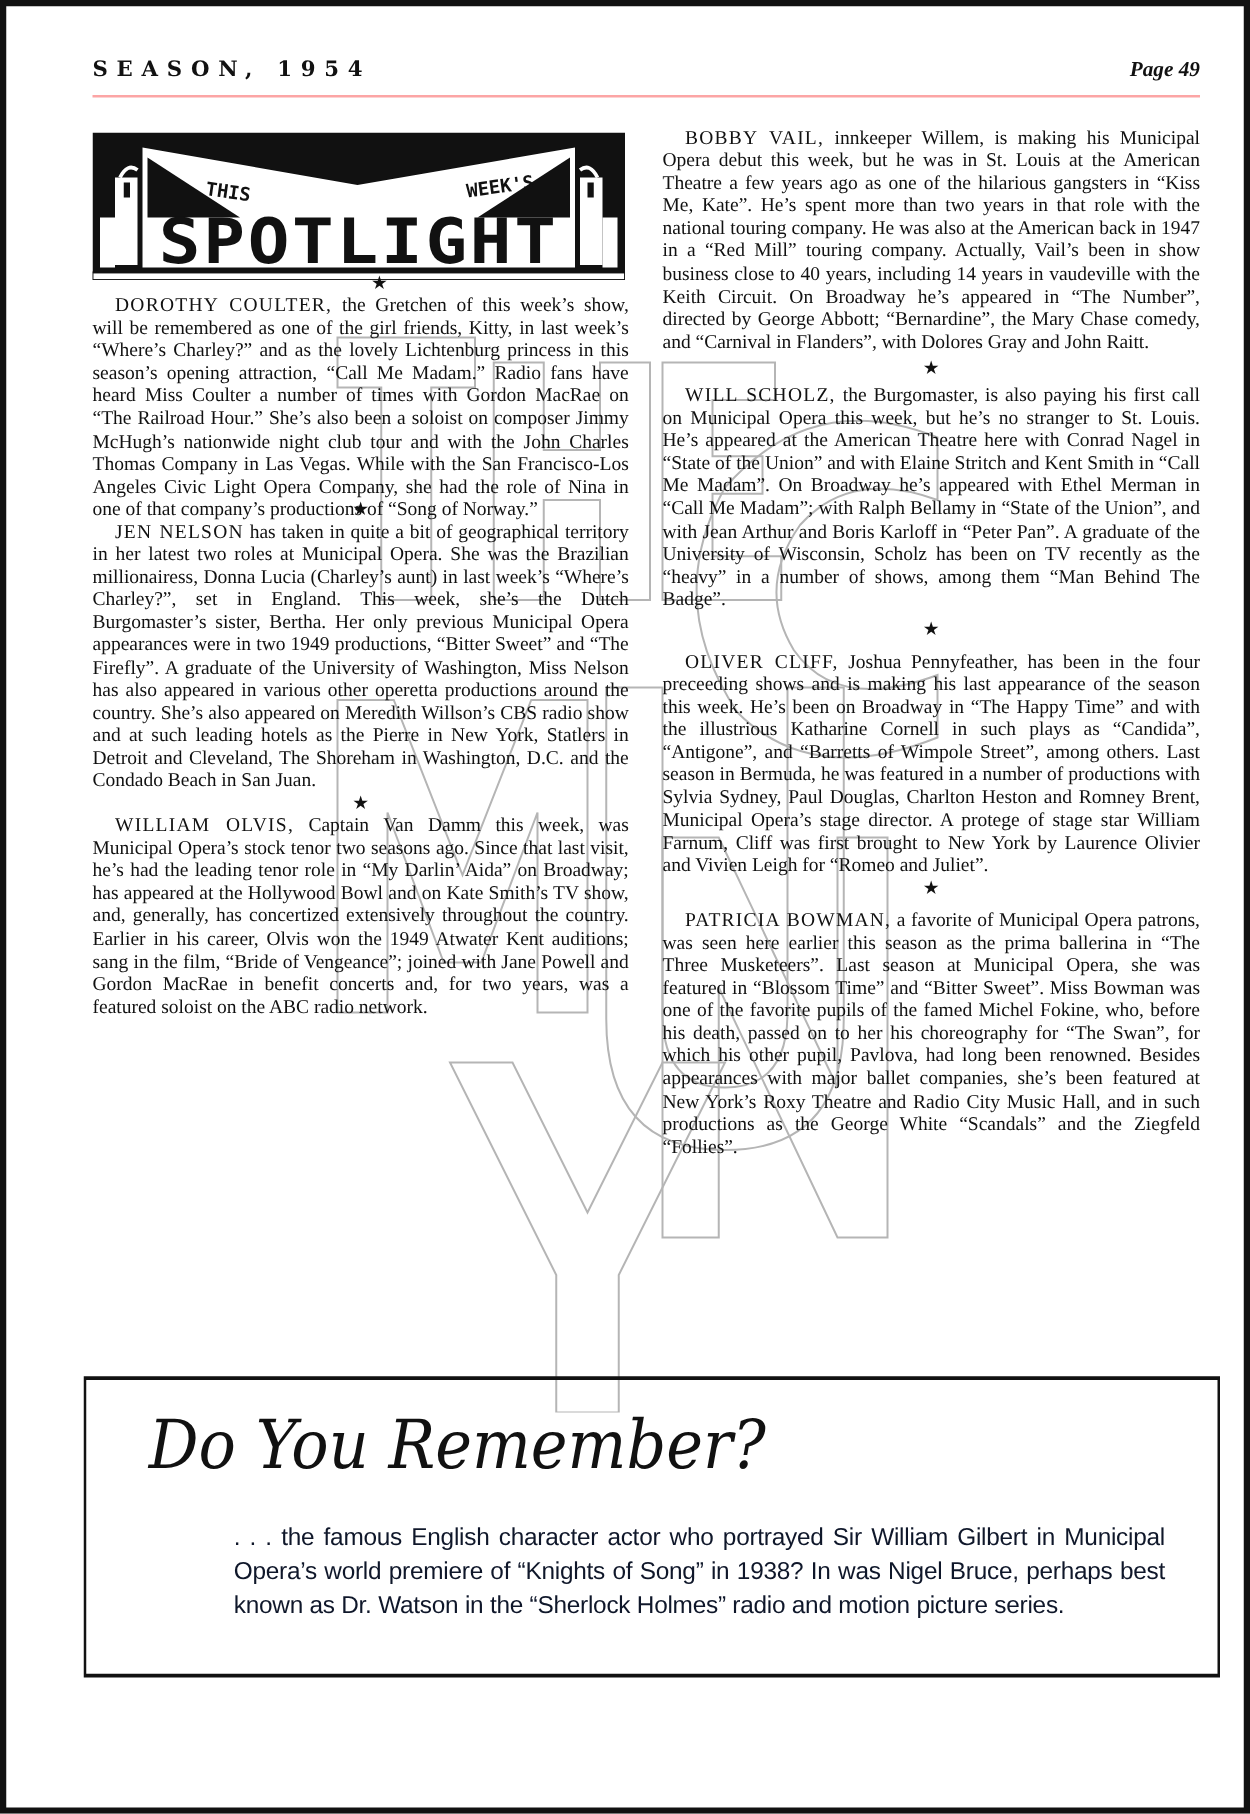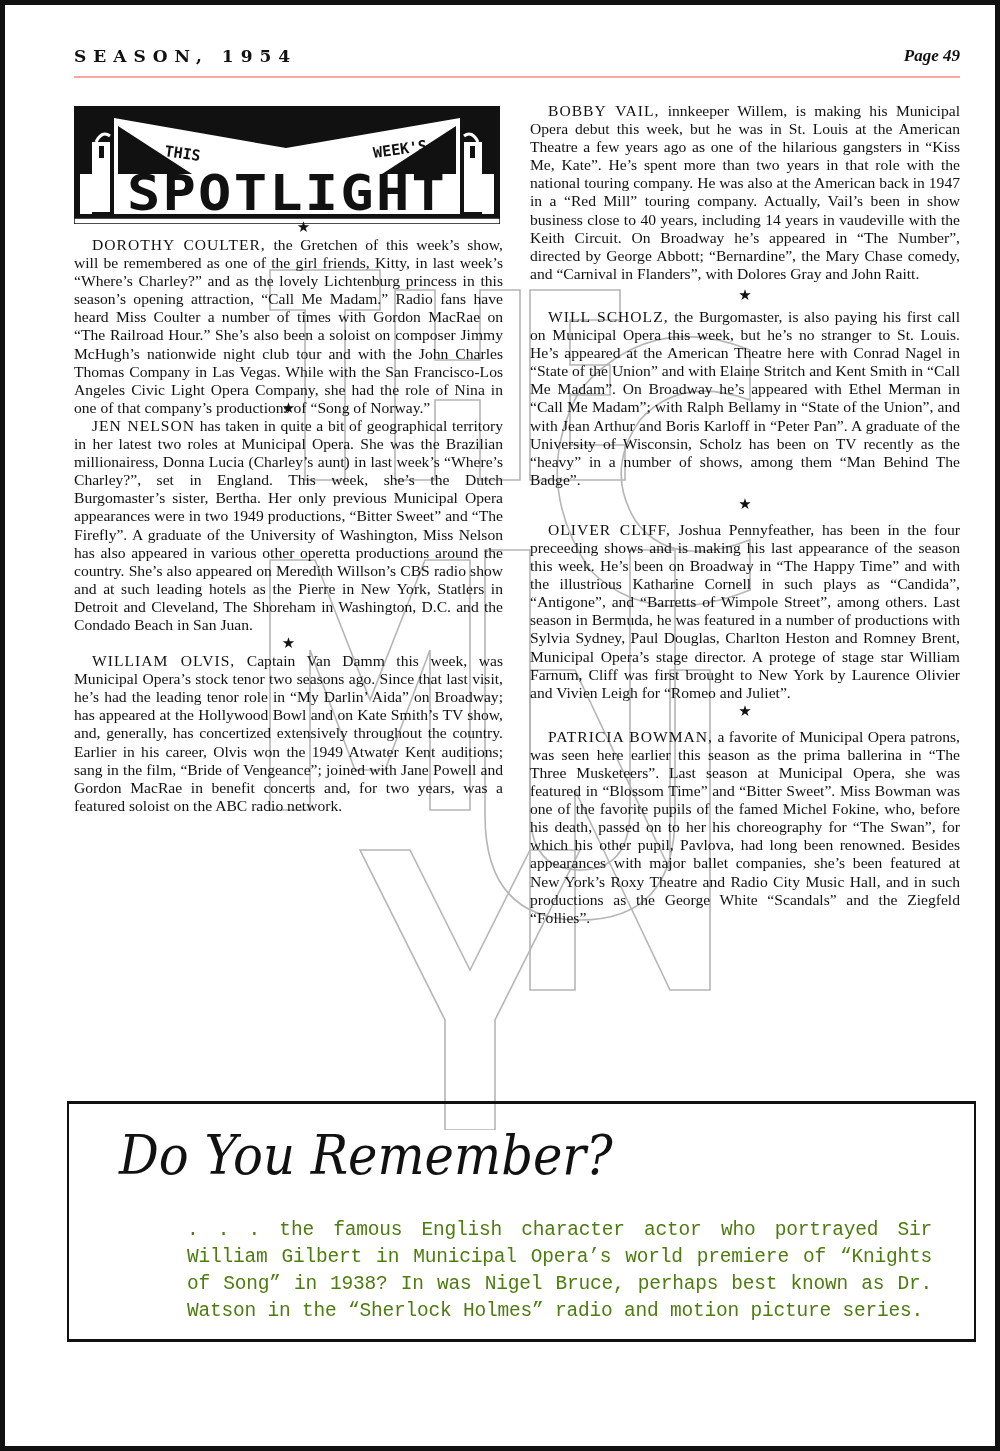--- a/index.html
+++ b/index.html
@@ -52,22 +52,22 @@
       border-left: 2px solid #111; border-right: 2px solid #111; z-index: 1;
     }
     .rem-title {
       position: absolute; left: 50px; top: 22px;
       font-family: "DejaVu Serif", serif; font-style: italic;
       font-size: 54px; line-height: 60px; color: #111; letter-spacing: 0px;
       transform: scaleX(0.92); transform-origin: left center;
     }
     .rem-text {
       position: absolute; left: 118px; top: 113px; width: 420px;
-      font-family: Liberation Mono, monospace; font-size: 19.5px; line-height: 27px;
-      color: #4d7c0f; text-align: justify;
+      font-family: Liberation Sans, sans-serif; font-size: 19.5px; line-height: 27px;
+      color: #0f172a; text-align: justify;
       transform: scaleX(1.755); transform-origin: left top;
     }
     .rem-text { width: 420px; transform: none; width: 745px; letter-spacing: -0.2px; font-size: 19.5px; }
   </style>
 </head>
 <body>
 
 <div class="frame"></div>
 
 <svg class="watermark" viewBox="0 0 560 880" xmlns="http://www.w3.org/2000/svg">

